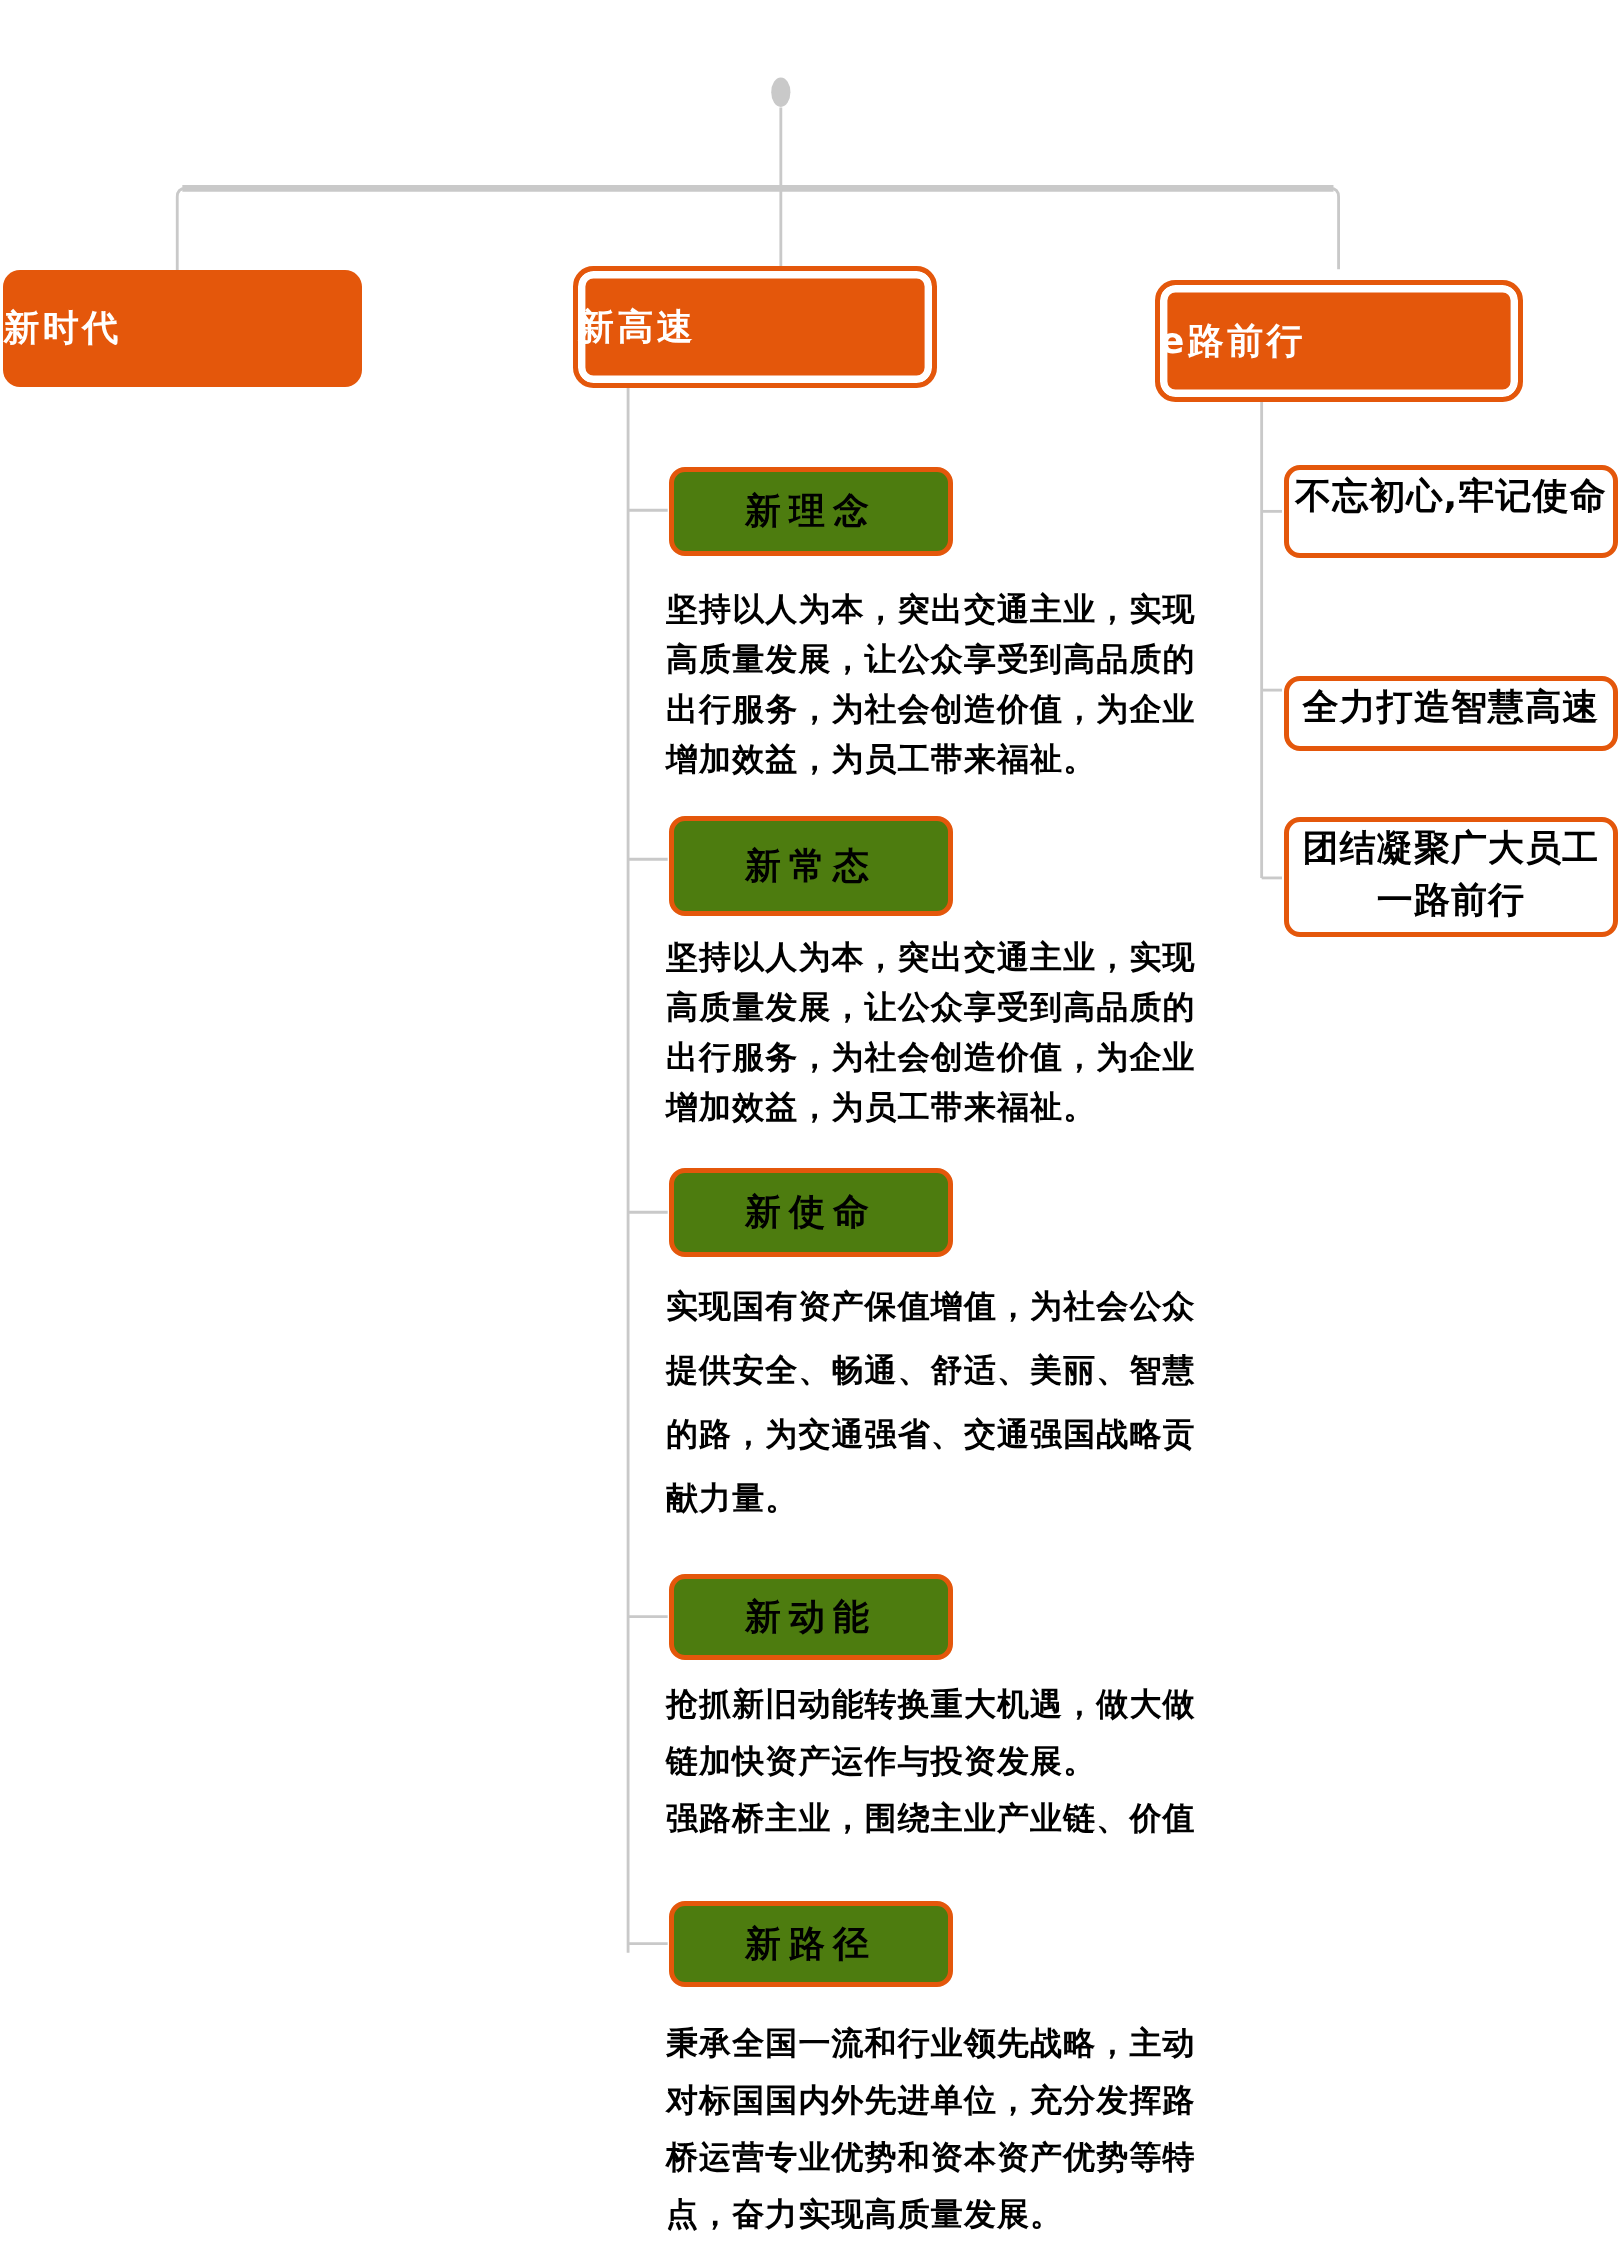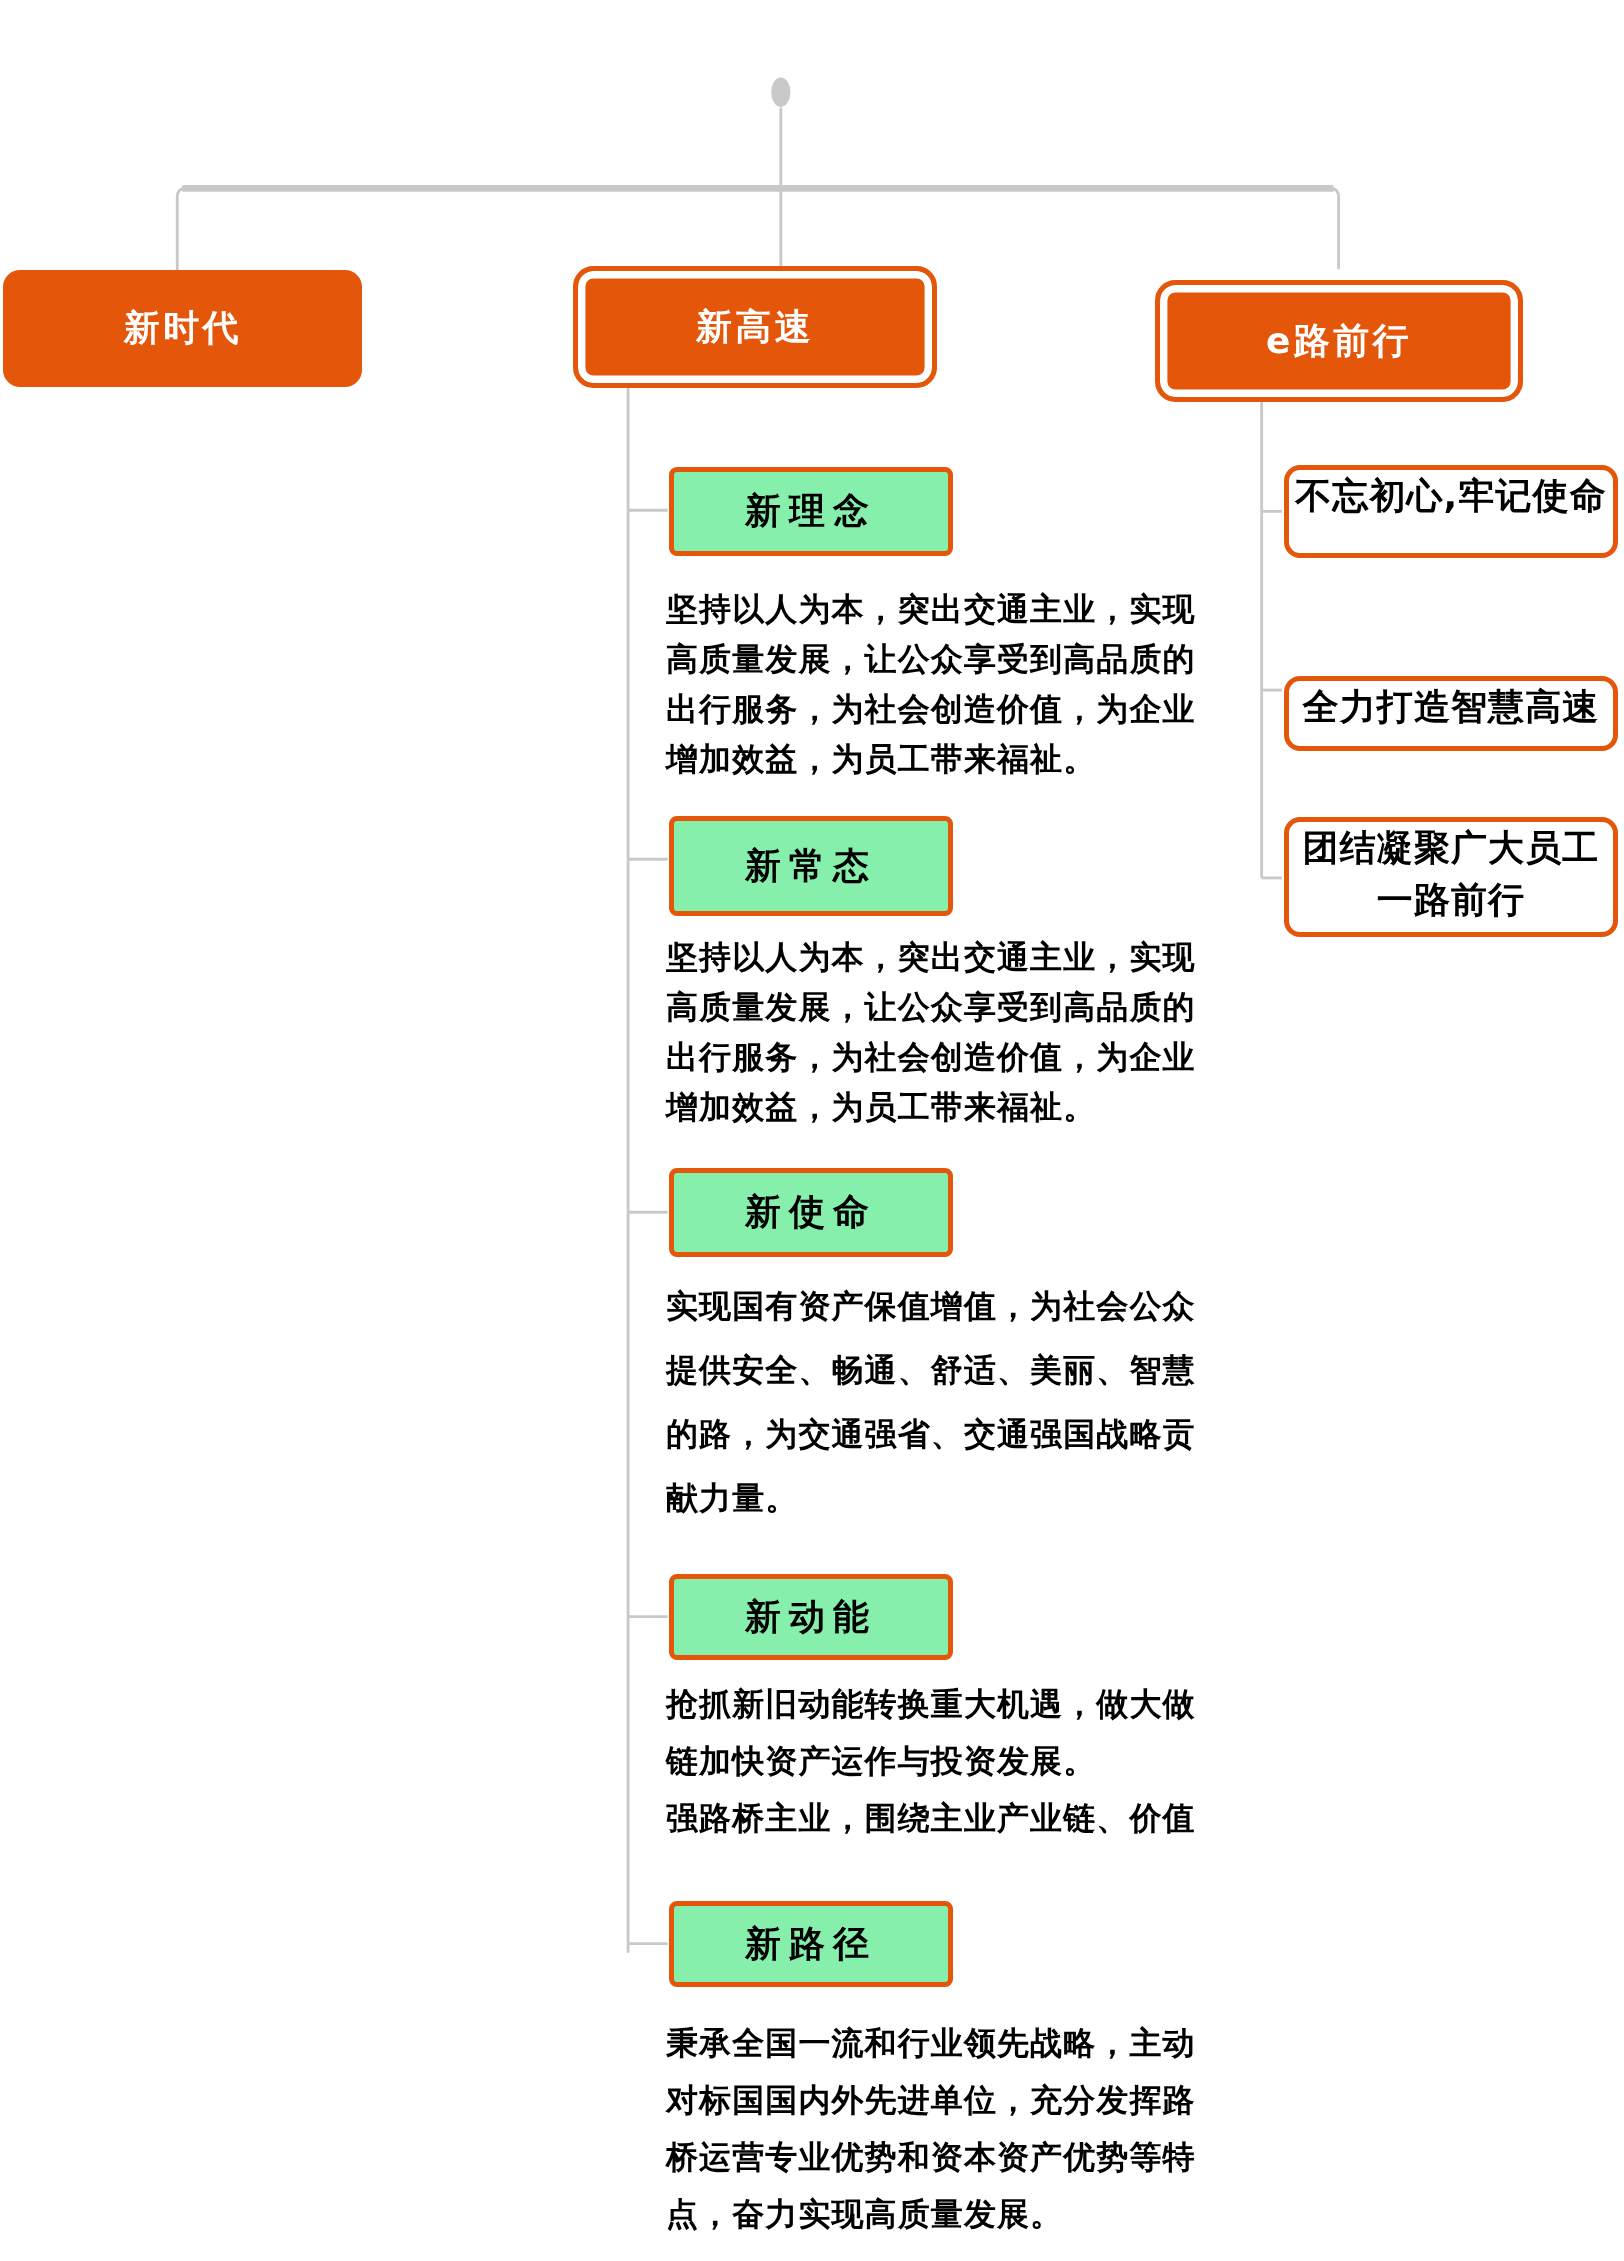--- a/index.html
+++ b/index.html
@@ -11,33 +11,33 @@
   html,body{background:#ffffff;}
   body{font-family:"DejaVu Sans","Liberation Sans",sans-serif;}
   .canvas{position:relative;width:1625px;height:2261px;background:#fff;overflow:hidden;}
   .title{
     position:absolute;left:0;top:3.4px;width:1584px;
     text-align:center;color:var(--orange);
     font-size:46px;font-weight:bold;letter-spacing:5.7px;white-space:nowrap;
   }
   svg.connectors{position:absolute;left:0;top:0;}
   .rootbox{
-    position:absolute;display:flex;align-items:center;justify-content:center;
+    position:absolute;display:flex;align-items:center;
     background:var(--orange);color:#ffffff;font-weight:bold;
     font-size:36px;letter-spacing:3.4px;white-space:nowrap;
   }
   .rootbox.plain{border-radius:17px;}
   .rootbox.ringed{
     border:5.1px solid var(--orange);
     box-shadow:inset 0 0 0 7.4px #ffffff;
     border-radius:20.4px;
   }
   .subbox{
     position:absolute;display:flex;align-items:center;justify-content:center;
-    background:#86efac;border:5.1px solid var(--orange);border-radius:8px;
+    background:#4d7c0f;border:5.1px solid var(--orange);border-radius:16px;
     color:var(--ink);font-weight:bold;font-size:36px;letter-spacing:8px;
     text-align:center;white-space:nowrap;
   }
   .sloganbox{
     position:absolute;display:flex;flex-direction:column;align-items:center;justify-content:flex-start;
     background:#ffffff;border:5.1px solid var(--orange);border-radius:16px;
     color:var(--ink);font-weight:bold;font-size:36px;letter-spacing:1.1px;
     text-align:center;
   }
   .sloganbox .line{white-space:nowrap;line-height:1.45;}

